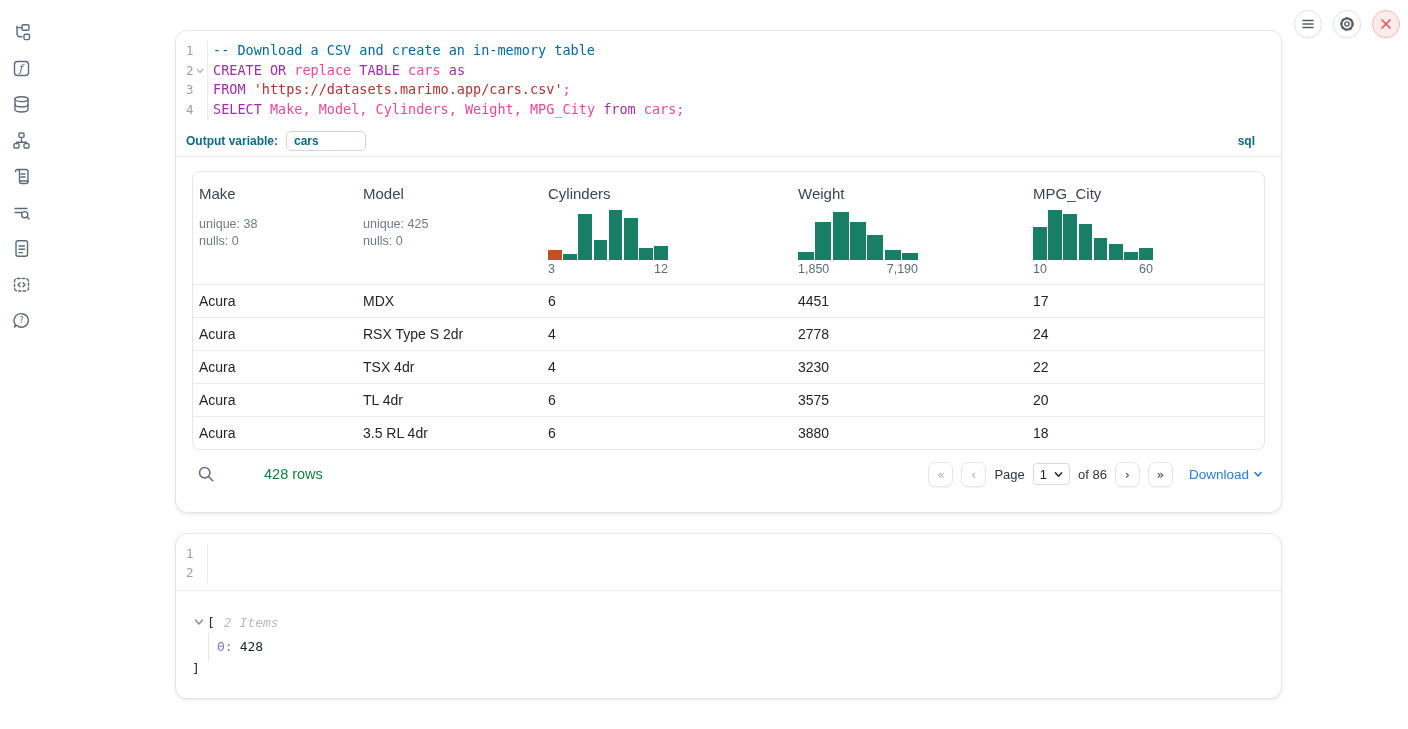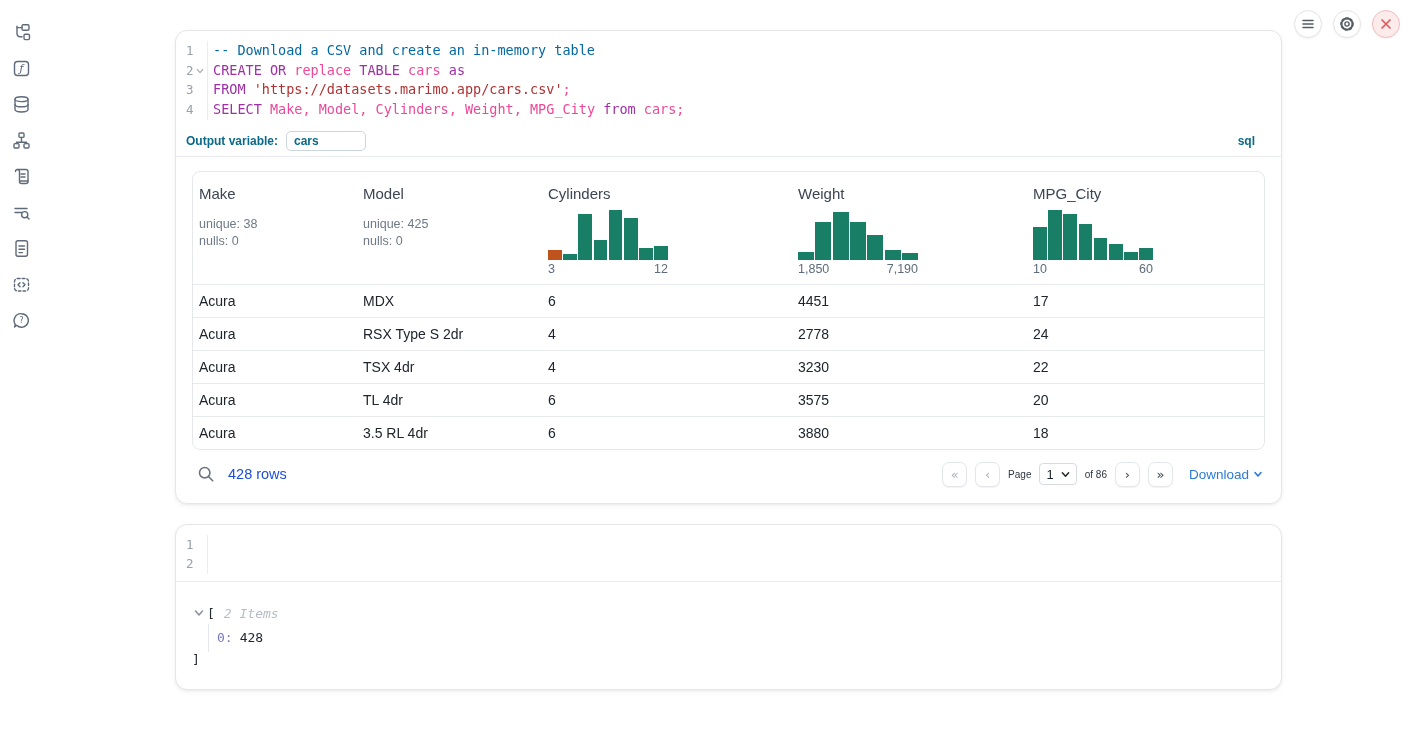--- a/index.html
+++ b/index.html
@@ -47,46 +47,46 @@
   .outvar-row { display: flex; align-items: center; height: 30px; padding: 0 26px 0 10px;
     border-bottom: 1px solid #e8eaed; }
   .outvar-label { font-size: 12px; font-weight: 700; color: #0a6a88; }
   .outvar-input { margin-left: 8px; width: 80px; height: 20px; border: 1px solid #ccd6de;
     border-radius: 5px; font-size: 12px; font-weight: 700; color: #0a6a88; padding: 0 7px;
     font-family: "Liberation Sans", sans-serif; outline: none; }
   .outvar-spacer { flex: 1; }
   .lang-badge { font-size: 12px; font-weight: 700; color: #0a6a88; }
 
   
-  .cell-output { padding: 14px 16px 12px 16px; }
+  .cell-output { padding: 14px 16px 21px 16px; }
   .table-panel { border: 1px solid #e5e7eb; border-radius: 8px; overflow: hidden; }
   table { width: 100%; border-collapse: separate; border-spacing: 0; table-layout: fixed; }
   th { text-align: left; vertical-align: top; padding: 13px 8px 8px 6px; font-weight: 400; cursor: pointer; }
   .col-title { font-size: 15px; color: #3d4553; }
   .col-stats { margin-top: 14px; font-size: 12.5px; color: #6f7987; line-height: 17px; }
   .hist { margin-top: 8px; width: 120px; }
   .hist-bars { height: 50px; display: flex; align-items: flex-end; gap: 1.5px; }
   .hist-bar { flex: 1; background: #187f66; }
   .hist-bar.orange { background: #c0531d; }
   .hist-axis { display: flex; justify-content: space-between; font-size: 12.5px; color: #5d6b7c; margin-top: 2px; }
   td { padding: 8px 8px 8px 6px; font-size: 14px; color: #20252d; border-top: 1px solid #e8eaed; }
 
   
   .table-footer { display: flex; align-items: center; padding: 12px 2px 4px 4px; }
   .search-btn { width: 20px; height: 20px; display: grid; place-items: center; cursor: pointer; margin-right: 12px; }
   .search-btn svg { stroke: #6b7280; fill: none; stroke-width: 1.6; stroke-linecap: round; }
-  .rows-label { font-size: 14.5px; color: #1d4ed8; }
+  .rows-label { font-size: 14.5px; color: #15803d; margin-left: 36px; }
   .footer-spacer { flex: 1; }
   .pager { display: flex; align-items: center; gap: 8px; }
   .pbtn { width: 25px; height: 25px; border: 1px solid #e3e6ea; border-radius: 7px; background: #fff;
     box-shadow: 0 1px 1px rgba(0,0,0,.05); display: grid; place-items: center;
     font-size: 13px; line-height: 1; cursor: pointer; font-family: "DejaVu Sans", sans-serif; }
   .pbtn.dis { color: #a9b0ba; }
   .pbtn.en  { color: #3c424c; }
-  .ptext { font-size: 10px; color: #2e3440; }
+  .ptext { font-size: 13px; color: #2e3440; }
   .pselect { display: inline-flex; align-items: center; gap: 7px; border: 1px solid #d7dbe0;
     border-radius: 4px; height: 22px; padding: 0 6px; font-size: 13px; color: #22262e; cursor: pointer; background:#fff; }
   .pselect svg, .download svg { stroke: currentColor; fill: none; stroke-width: 1.6; stroke-linecap: round; stroke-linejoin: round; }
   .download { margin-left: 16px; display: inline-flex; align-items: center; gap: 4px;
     color: #2b7cd5; font-size: 13.5px; cursor: pointer; text-decoration: none; }
 
   
   .py-divider { border-bottom: 1px solid #e8eaed; }
   .tree-output { padding: 20px 16px 22px 16px;
     font-family: "DejaVu Sans Mono", "Liberation Mono", monospace; font-size: 13px; color: #242a33; }

